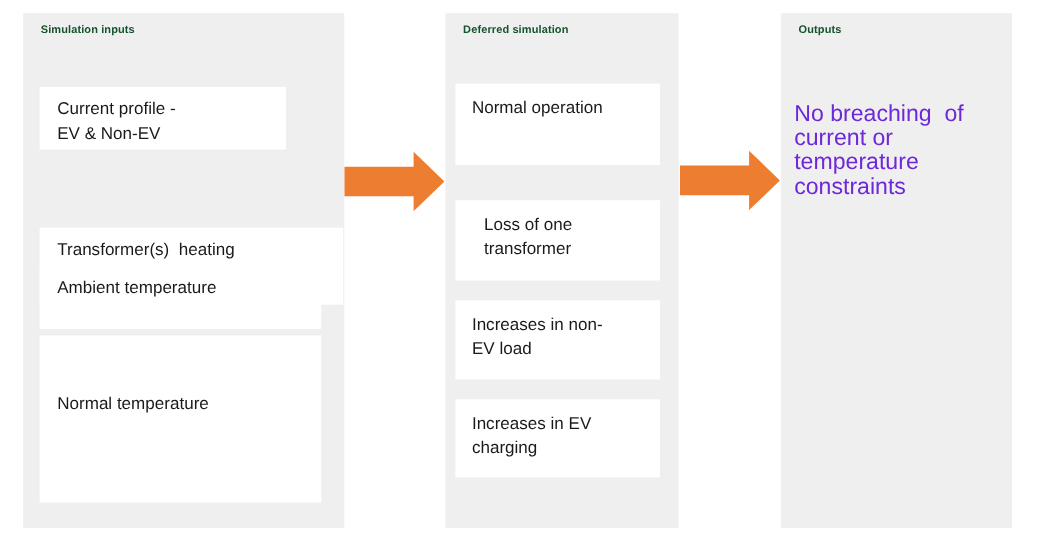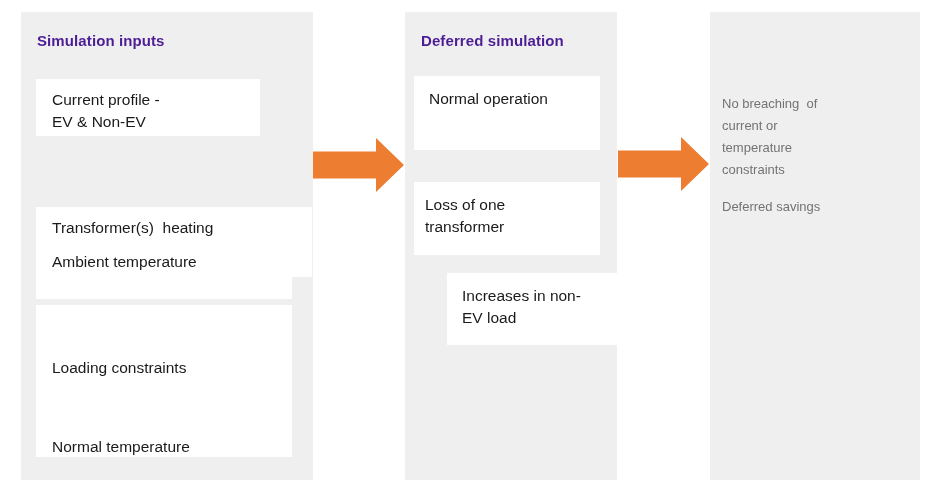--- a/index.html
+++ b/index.html
@@ -19,55 +19,55 @@
     position: absolute;
     top: 12px;
     height: 468px;
     background: #F0EFEF;
   }
   .panel-1 { left: 21px;  width: 292px; }
   .panel-2 { left: 405px; width: 212px; }
   .panel-3 { left: 710px; width: 210px; }
   .panel-title {
     margin: 0;
-    padding: 20px 10px 0 16px;
-    font-size: 15px;
+    padding: 10px 10px 0 16px;
+    font-size: 10px;
     font-weight: bold;
-    color: #4c1d95;
+    color: #14532d;
     letter-spacing: 0.1px;
   }
   .card {
     position: absolute;
     background: #FFFFFF;
     color: #1a1a1a;
     font-size: 15.5px;
     line-height: 22px;
     white-space: pre-wrap;
     box-sizing: border-box;
     padding: 10px 12px 0 16px;
   }
   
   .card-1-1 { left: 15px; top: 67px;  width: 224px; height: 57px; }
   .card-1-2 { left: 15px; top: 147px; width: 276px; height: 70px; margin-top: 48px; }
   .card-1-3 { left: 15px; top: 229px; width: 256px; height: 58px; }
   .card-1-4 { left: 15px; top: 293px; width: 256px; height: 152px; padding-top: 8px; }
   .card-1-4 p { margin: 0 0 13px 0; white-space: pre-wrap; }
   
   .card-2-1 { left: 9px; top: 64px;  width: 186px; height: 74px; padding-top: 12px; padding-left: 15px; }
-  .card-2-2 { left: 9px; top: 170px; width: 186px; height: 73px; padding-top: 12px; padding-left: 11px; }
-  .card-2-3 { left: 9px; top: 261px; width: 186px; height: 72px; padding-top: 12px; padding-left: 15px; margin-left: 33px; }
+  .card-2-2 { left: 9px; top: 170px; width: 186px; height: 73px; padding-top: 12px; padding-left: 26px; }
+  .card-2-3 { left: 9px; top: 261px; width: 186px; height: 72px; padding-top: 12px; padding-left: 15px; }
   .card-2-4 { left: 9px; top: 351px; width: 186px; height: 71px; padding-top: 12px; padding-left: 15px; }
   
   .outputs-list {
     position: absolute;
     left: 12px;
     top: 81px;
     width: 192px;
-    color: #737373;
-    font-size: 13px;
+    color: #6d28d9;
+    font-size: 21px;
     line-height: 22px;
   }
   .outputs-list p {
     margin: 0 0 15px 0;
     white-space: pre-wrap;
   }
   .arrow {
     position: absolute;
     display: block;
   }
@@ -80,46 +80,47 @@
 <div class="canvas">
 
   <section class="panel panel-1">
     <h2 class="panel-title">Simulation inputs</h2>
     <div class="card card-1-1">Current profile -
 EV &amp; Non-EV</div>
     <div class="card card-1-2">Transformer(s)  heating
 characteristics</div>
     <div class="card card-1-3">Ambient temperature</div>
     <div class="card card-1-4">
-      <p>Loading constraints</p>
       <p>Normal temperature</p>
       
     </div>
   </section>
 
   <svg class="arrow arrow-1" width="91" height="54" viewBox="0 0 91 54">
     <polygon points="0,13.5 63,13.5 63,0 91,27 63,54 63,40.5 0,40.5" fill="#ED7D31"></polygon>
   </svg>
 
   <section class="panel panel-2">
     <h2 class="panel-title">Deferred simulation</h2>
     <div class="card card-2-1">Normal operation</div>
     <div class="card card-2-2">Loss of one
 transformer</div>
     <div class="card card-2-3">Increases in non-
 EV load</div>
+    <div class="card card-2-4">Increases in EV
+charging</div>
   </section>
 
   <svg class="arrow arrow-2" width="91" height="54" viewBox="0 0 91 54">
     <polygon points="0,13.5 63,13.5 63,0 91,27 63,54 63,40.5 0,40.5" fill="#ED7D31"></polygon>
   </svg>
 
   <section class="panel panel-3">
+    <h2 class="panel-title">Outputs</h2>
     <div class="outputs-list">
       <p>No breaching  of
 current or
 temperature
 constraints</p>
-      <p>Deferred savings</p>
     </div>
   </section>
 
 </div>
 
 </body></html>

